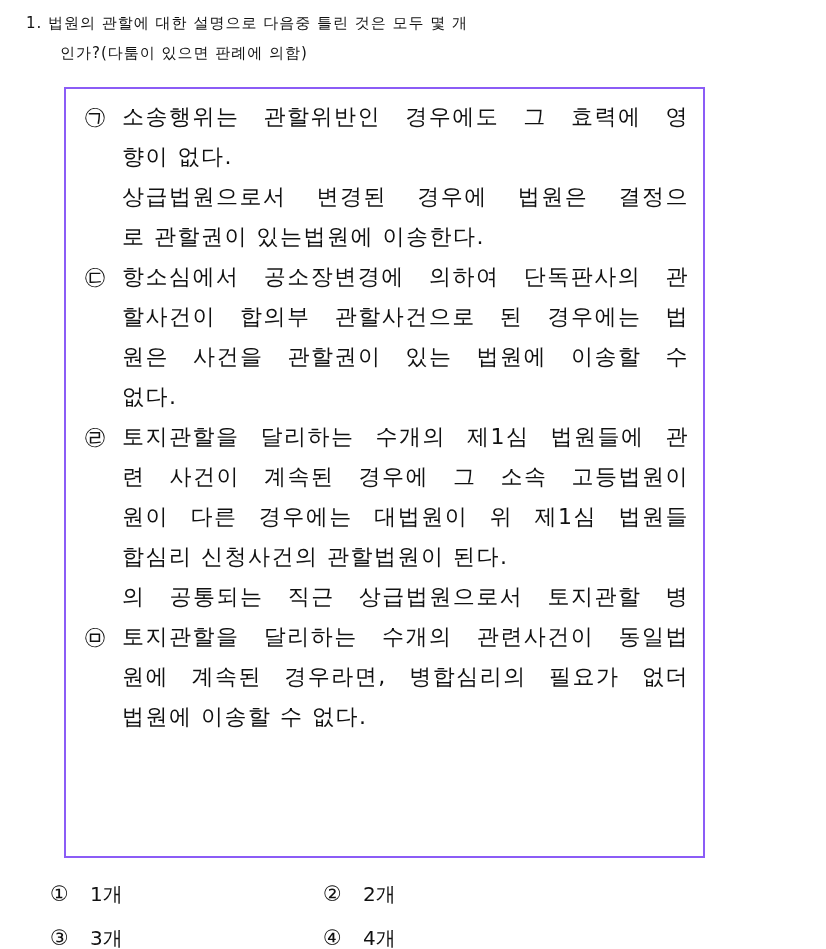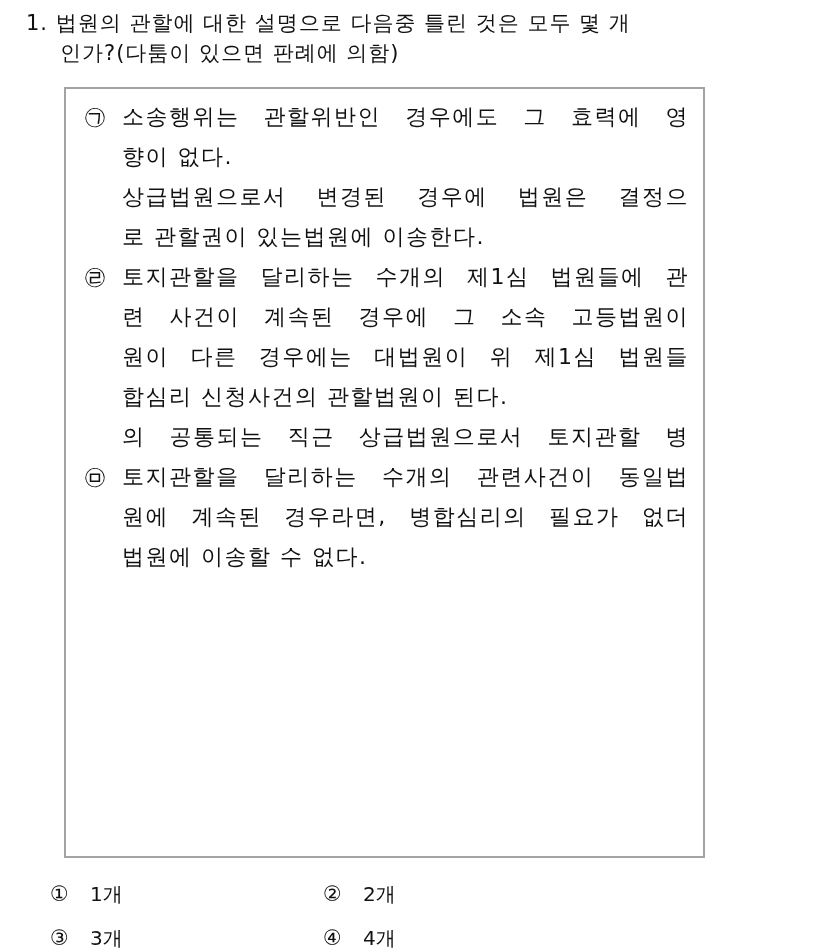--- a/index.html
+++ b/index.html
@@ -3,28 +3,28 @@
   <meta charset="utf-8">
   <style>
     html, body { margin: 0; padding: 0; background: #ffffff; }
     body {
       width: 826px; height: 949px; position: relative; overflow: hidden;
       font-family: "DejaVu Sans", "Liberation Sans", sans-serif;
       color: #111111;
     }
     .question {
       position: absolute; left: 26px; top: 8px; width: 760px;
-      font-size: 21px; line-height: 30px; letter-spacing: 1px;
+      font-size: 15px; line-height: 30px; letter-spacing: 1px;
     }
     .q-line { white-space: nowrap; height: 30px; }
     .q-line.indent { padding-left: 34px; }
     .box {
       position: absolute; left: 64px; top: 87px;
       width: 637px; height: 767px;
-      border: 2px solid #a3a3a3;
+      border: 2px solid #8b5cf6;
     }
     .items { position: absolute; left: 18px; top: 8px; width: 605px; }
     .item { font-size: 22px; line-height: 40px; letter-spacing: 1.5px; }
     .item-line { height: 40px; white-space: nowrap; text-align: justify; text-align-last: justify; }
     .item-line.last { text-align-last: left; }
     .item-line.cont { padding-left: 38px; }
     .marker { display: inline-block; width: 38px; }
     .choices {
       position: absolute; left: 50px; top: 872px; width: 700px;
       font-size: 20px; line-height: 44px;
@@ -47,20 +47,26 @@
     <div class="item">
       <div class="item-line"><span class="marker">㉠</span><span>소송행위는 관할위반인 경우에도 그 효력에 영</span></div>
       <div class="item-line cont last">향이 없다.</div>
     </div>
 
     <div class="item">
       <div class="item-line cont">상급법원으로서 변경된 경우에 법원은 결정으</div>
       <div class="item-line cont last">로 관할권이 있는법원에 이송한다.</div>
     </div>
 
+    <div class="item">
+      <div class="item-line"><span class="marker">㉢</span><span>항소심에서 공소장변경에 의하여 단독판사의 관</span></div>
+      <div class="item-line cont">할사건이 합의부 관할사건으로 된 경우에는 법</div>
+      <div class="item-line cont">원은 사건을 관할권이  있는 법원에 이송할 수</div>
+      <div class="item-line cont last">없다.</div>
+    </div>
 
     <div class="item">
       <div class="item-line"><span class="marker">㉣</span><span>토지관할을 달리하는 수개의 제1심 법원들에 관</span></div>
       <div class="item-line cont">련 사건이 계속된 경우에 그 소속 고등법원이</div>
       <div class="item-line cont">원이 다른 경우에는 대법원이 위 제1심 법원들</div>
       <div class="item-line cont last">합심리 신청사건의 관할법원이 된다.</div>
       <div class="item-line cont">의 공통되는 직근 상급법원으로서 토지관할 병</div>
     </div>
 
     <div class="item">

